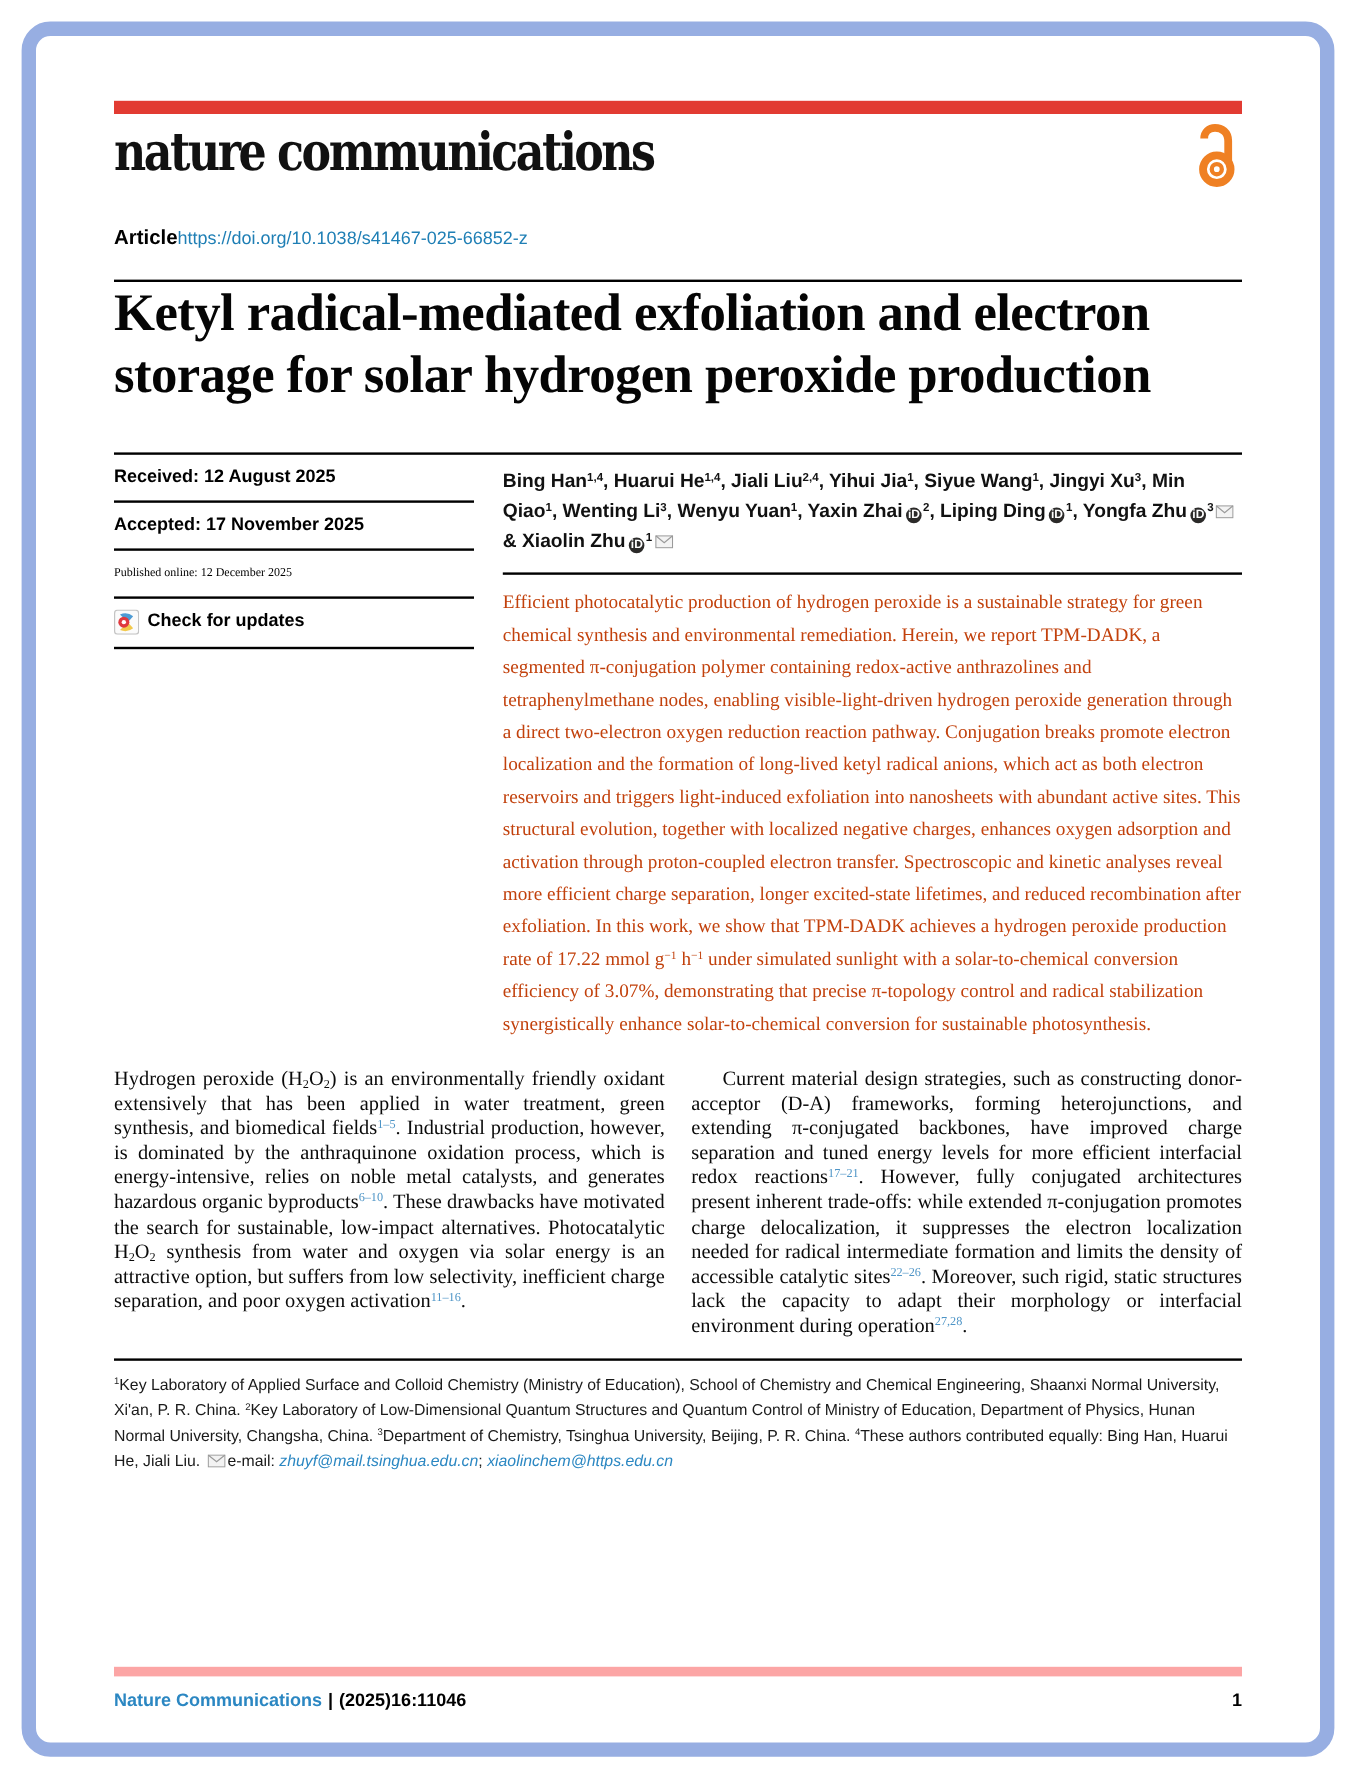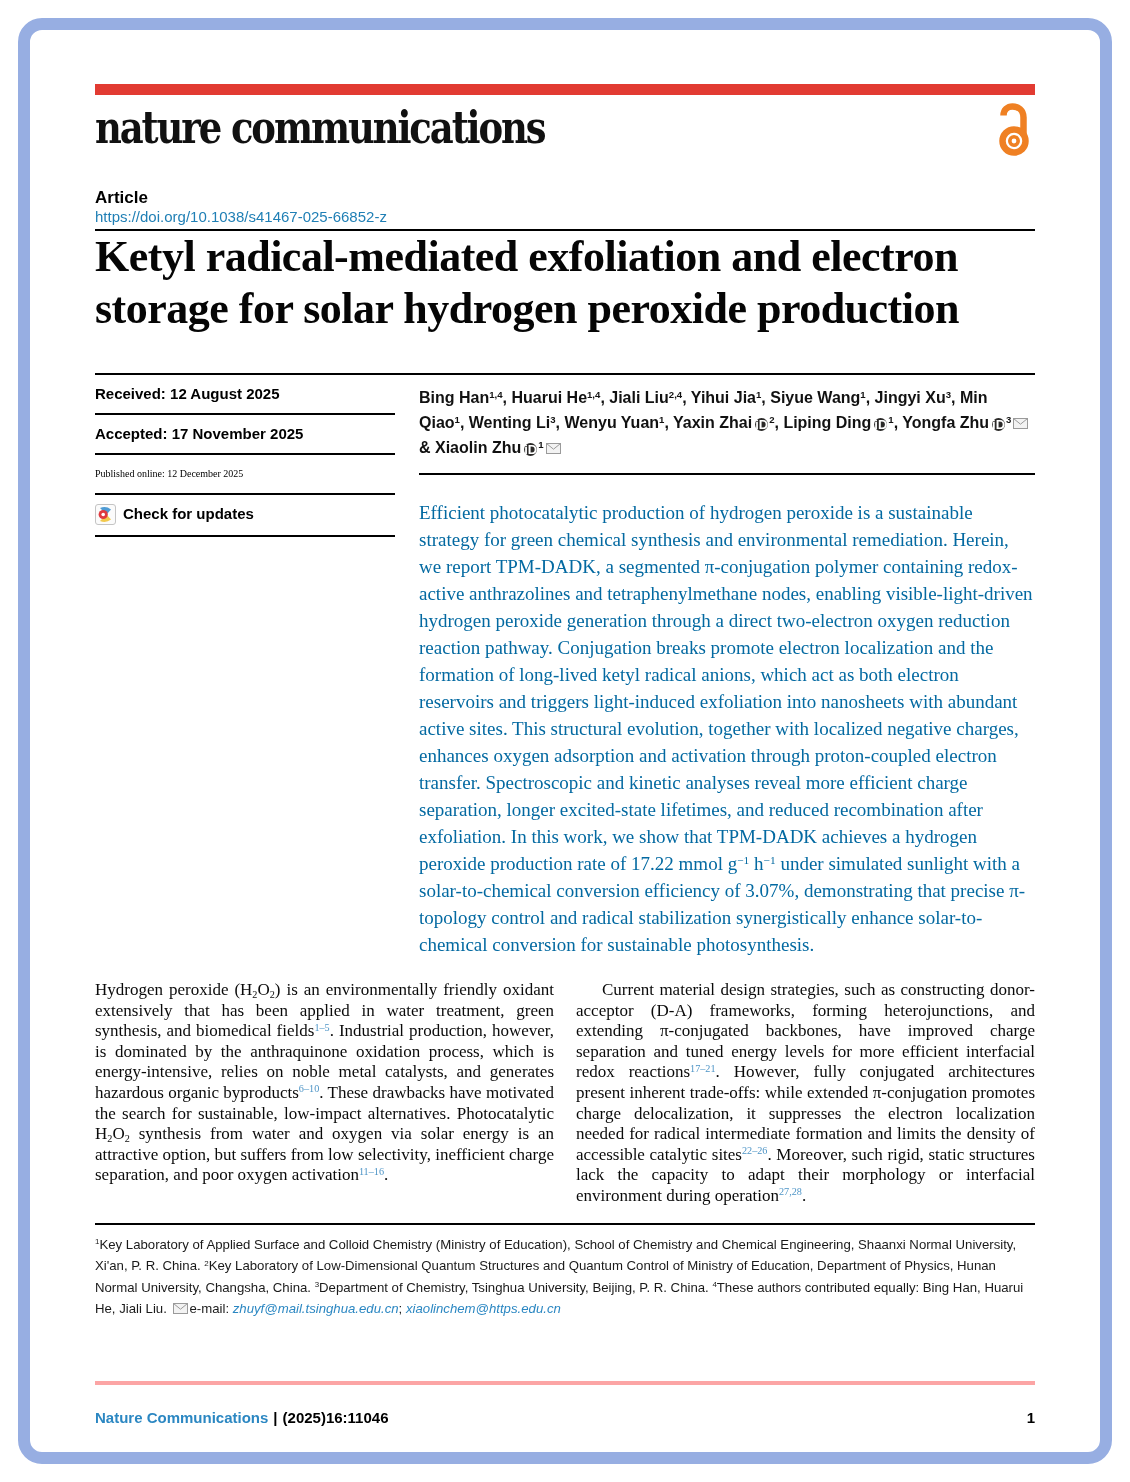--- a/index.html
+++ b/index.html
@@ -3,47 +3,47 @@
 <meta charset="utf-8">
 <style>
   html,body{margin:0;padding:0;background:#fff;}
   body{width:1130px;height:1482px;position:relative;font-family:"Liberation Sans",sans-serif;color:#000;}
   .sheet{position:absolute;inset:18px;border:12px solid #97aee2;border-radius:24px;background:#fff;overflow:hidden;}
   .content{margin:0 65px;position:relative;}
   .redbar{margin-top:54px;height:11px;background:#e23b32;}
   .masthead{margin-top:5px;height:56px;display:flex;justify-content:space-between;align-items:flex-start;}
   .logo{font-family:"DejaVu Serif",serif;font-weight:700;font-size:44px;letter-spacing:-2.5px;transform:scaleX(.84);transform-origin:0 50%;white-space:nowrap;line-height:56px;color:#111;}
   .oa{margin-top:2px;}
-  .article-row{margin-top:32px;display:flex;align-items:baseline;padding-bottom:4px;border-bottom:2px solid #000;flex-direction:column;}
+  .article-row{margin-top:32px;display:flex;align-items:baseline;padding-bottom:25px;border-bottom:2px solid #000;}
   .article-label{font-size:17px;font-weight:700;}
   .doi{font-size:15px;color:#1f7fb5;}
   h1.title{margin:0 0 0;font-family:"Liberation Serif",serif;font-weight:700;font-size:44px;line-height:52px;letter-spacing:-.5px;color:#050505;}
   .rule-full{margin-top:38px;border-top:2px solid #000;}
   .info-grid{display:grid;grid-template-columns:300px 1fr;column-gap:24px;}
   .meta-row{padding:9px 0 10px;border-bottom:2px solid #000;font-size:15px;font-weight:600;line-height:19px;}
   .meta-row.serif{font-family:"Liberation Serif",serif;font-weight:400;font-size:10px;}
   .check-row{display:flex;gap:7px;}
   .authors{padding-top:10px;font-size:16px;font-weight:700;line-height:25px;color:#111;}
   .authors sup{font-size:60%;text-align:center;}
   .authors-rule{margin-top:13px;border-top:2px solid #000;}
-  .abstract{padding-top:24px;font-family:"Liberation Serif",serif;font-size:19px;line-height:27px;color:#0369a1;}
+  .abstract{padding-top:10px;font-family:"Liberation Serif",serif;font-size:16px;line-height:27px;color:#c2410c;}
   .body-cols{margin-top:22px;display:grid;grid-template-columns:1fr 1fr;column-gap:22px;}
   .bodycol{font-family:"Liberation Serif",serif;font-size:17px;line-height:20.6px;text-align:justify;color:#0a0a0a;}
   .indent{text-indent:26px;}
   .footnote{margin-top:16px;border-top:2px solid #000;padding-top:9px;font-size:13.2px;line-height:21.5px;color:#1a1a1a;}
-  .footer{position:absolute;left:65px;right:65px;bottom:26px;border-top:4px solid #fca5a5;padding-top:24px;display:flex;justify-content:space-between;align-items:baseline;background:#fff;font-size:15px;}
+  .footer{position:absolute;left:65px;right:65px;bottom:26px;border-top:8px solid #fca5a5;padding-top:12px;display:flex;justify-content:space-between;align-items:baseline;background:#fff;font-size:15px;}
   .f-journal{color:#2b87c2;font-weight:600;}
   .f-cite{font-weight:600;}
   .f-sep{margin:0 5px;font-weight:600;}
   .f-page{font-weight:700;}
   sup{font-size:60%;line-height:0;vertical-align:baseline;position:relative;top:-.55em;}
   sub{font-size:60%;line-height:0;vertical-align:baseline;position:relative;top:.25em;}
   sup.reflink{color:#4d94c6;}
   .link{color:#2b87c2;font-style:italic;}
-  .orcid{display:inline-block;width:13px;height:13px;border-radius:50%;background:#2b2a29;color:#fff;font-family:"Liberation Sans",sans-serif;font-weight:700;font-size:13px;line-height:13px;text-align:center;margin:0 1px 0 3px;vertical-align:-1px;letter-spacing:0;}
+  .orcid{display:inline-block;width:13px;height:13px;border-radius:50%;background:#2b2a29;color:#fff;font-family:"Liberation Sans",sans-serif;font-weight:700;font-size:10px;line-height:13px;text-align:center;margin:0 1px 0 3px;vertical-align:-1px;letter-spacing:0;}
   .mailicon{display:inline-block;margin:0 2px;vertical-align:-1px;line-height:0;}
 </style>
 </head>
 <body>
 
 <div class="sheet">
   <div class="content">
 
     <div class="redbar"></div>
 

